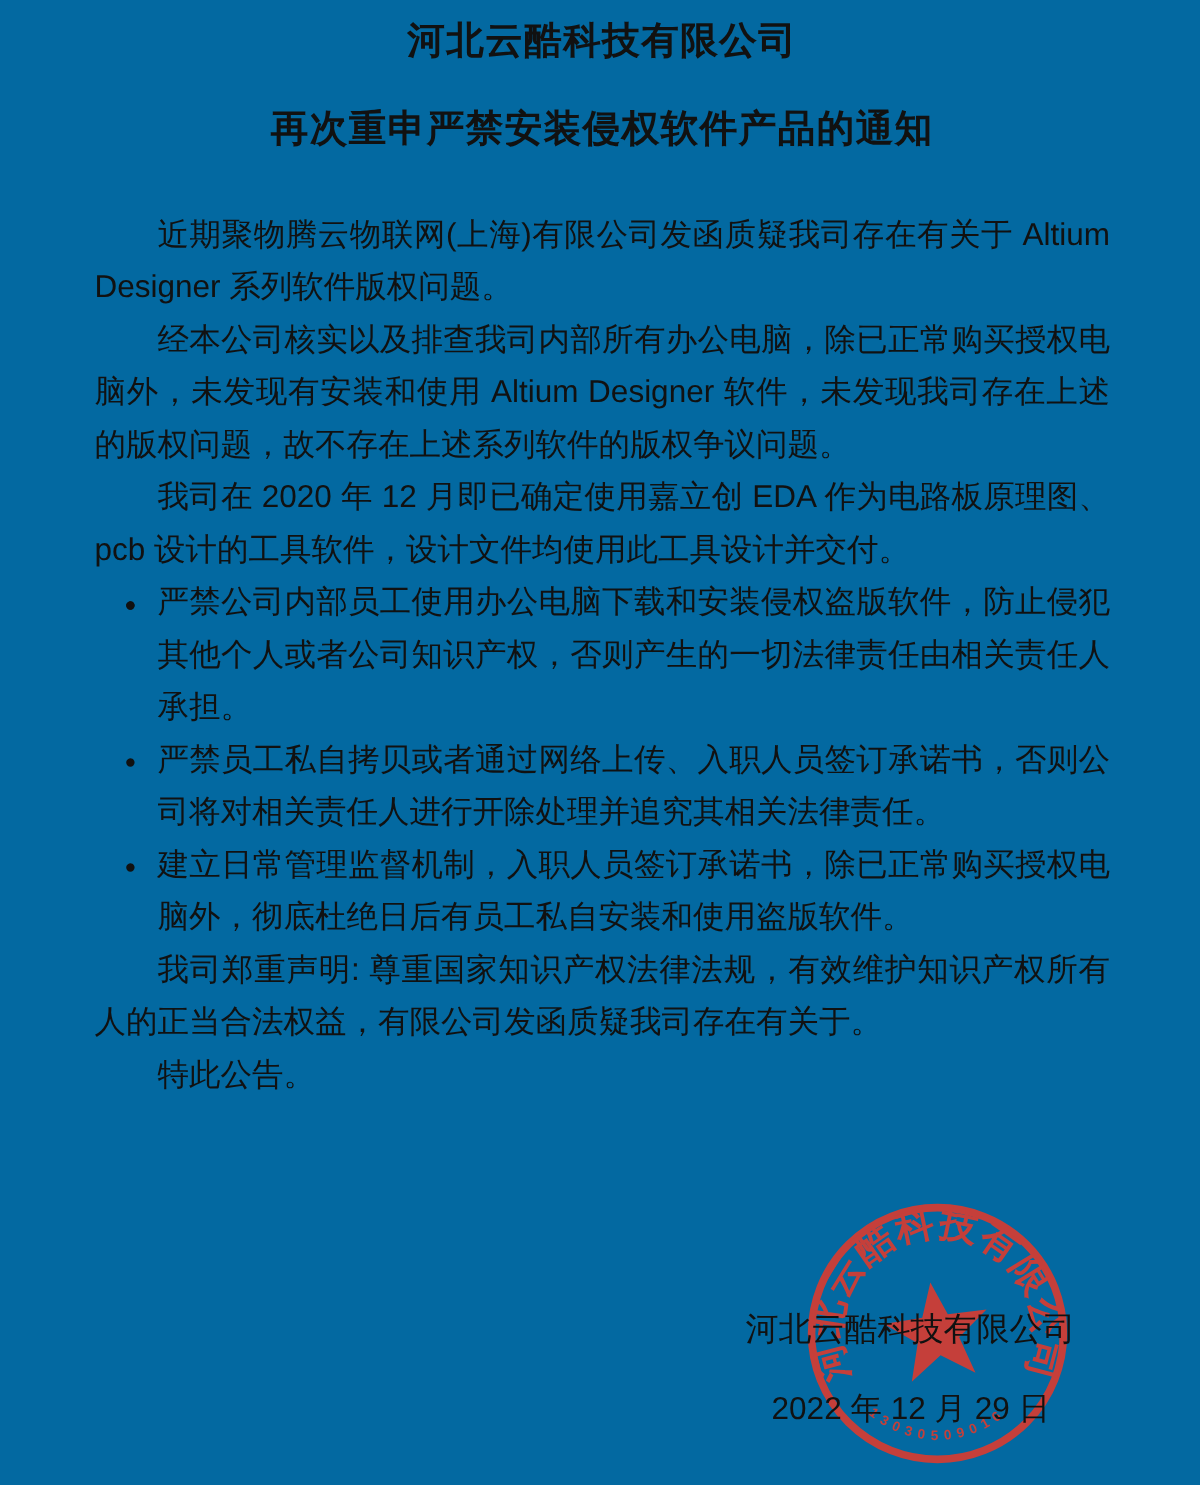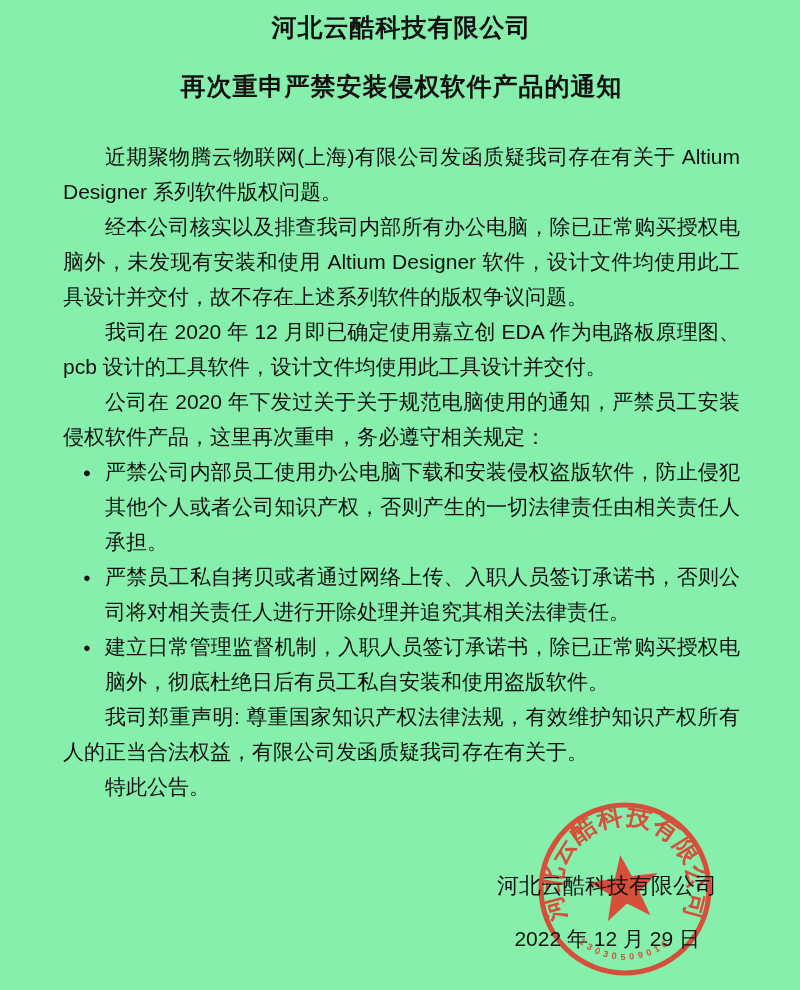--- a/index.html
+++ b/index.html
@@ -1,20 +1,20 @@
 <!DOCTYPE html>
 <html><head>
 <meta charset="utf-8">
 <style>
   html, body { margin: 0; padding: 0; background: #ffffff; }
   .page {
     position: relative;
     width: 800px;
     height: 990px;
-    background: #86efac;
+    background: #0369a1;
     font-family: "Liberation Sans", sans-serif;
     color: #111111;
     overflow: hidden;
   }
   .content {
     padding: 11px 60px 0 63px;
   }
   .doc-title, .doc-subtitle {
     font-size: 25px;
     line-height: 33px;
@@ -86,23 +86,22 @@
 </head>
 <body>
 
 <div class="page">
   <div class="content">
     <h1 class="doc-title">河北云酷科技有限公司</h1>
     <h2 class="doc-subtitle">再次重申严禁安装侵权软件产品的通知</h2>
 
     <div class="body-text">
       <p>近期聚物腾云物联网(上海)有限公司发函质疑我司存在有关于 Altium Designer 系列软件版权问题。</p>
-      <p>经本公司核实以及排查我司内部所有办公电脑，除已正常购买授权电脑外，未发现有安装和使用 Altium Designer 软件，设计文件均使用此工具设计并交付，故不存在上述系列软件的版权争议问题。</p>
+      <p>经本公司核实以及排查我司内部所有办公电脑，除已正常购买授权电脑外，未发现有安装和使用 Altium Designer 软件，未发现我司存在上述的版权问题，故不存在上述系列软件的版权争议问题。</p>
       <p>我司在 2020 年 12 月即已确定使用嘉立创 EDA 作为电路板原理图、pcb 设计的工具软件，设计文件均使用此工具设计并交付。</p>
-      <p>公司在 2020 年下发过关于关于规范电脑使用的通知，严禁员工安装侵权软件产品，这里再次重申，务必遵守相关规定：</p>
 
       <ul class="rules">
         <li>
           <span class="bullet">●</span>
         </li>
         <li>
           <span class="bullet">●</span>
           <span>严禁公司内部员工使用办公电脑下载和安装侵权盗版软件，防止侵犯其他个人或者公司知识产权，否则产生的一切法律责任由相关责任人承担。</span>
         </li>
         <li>

